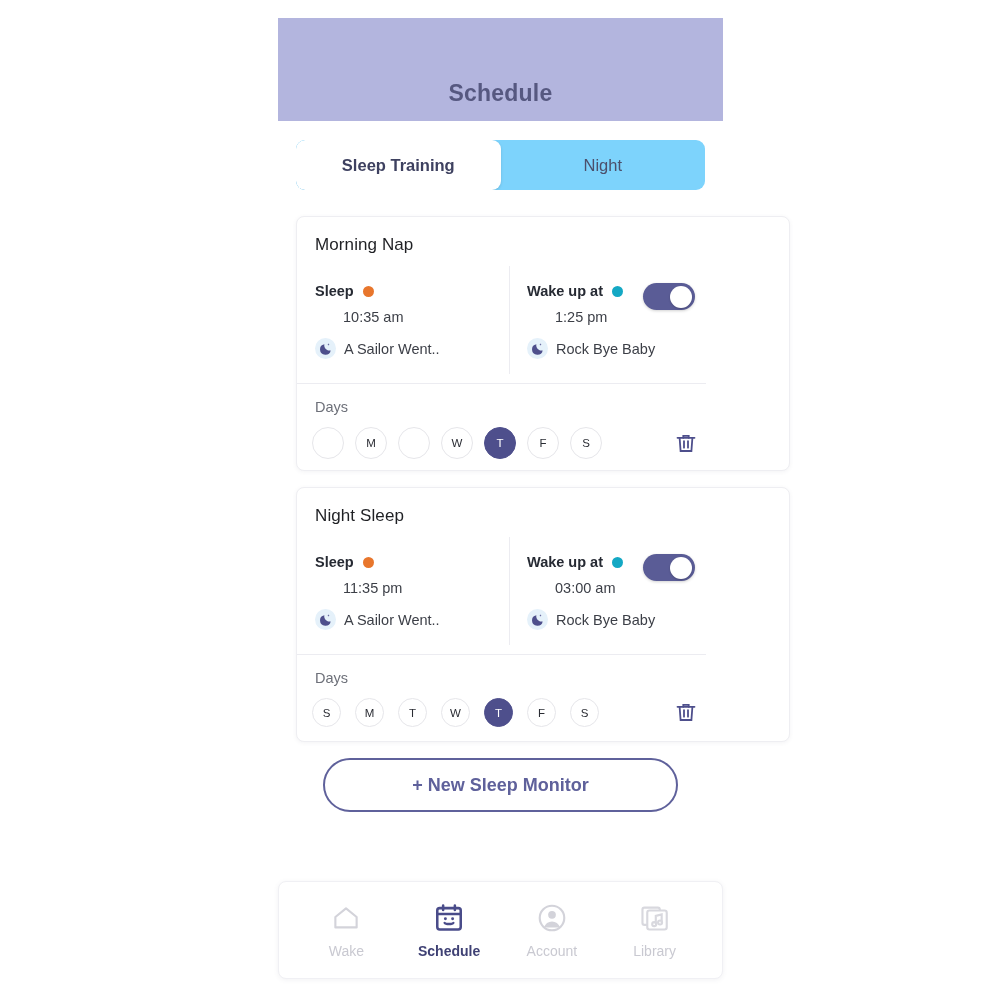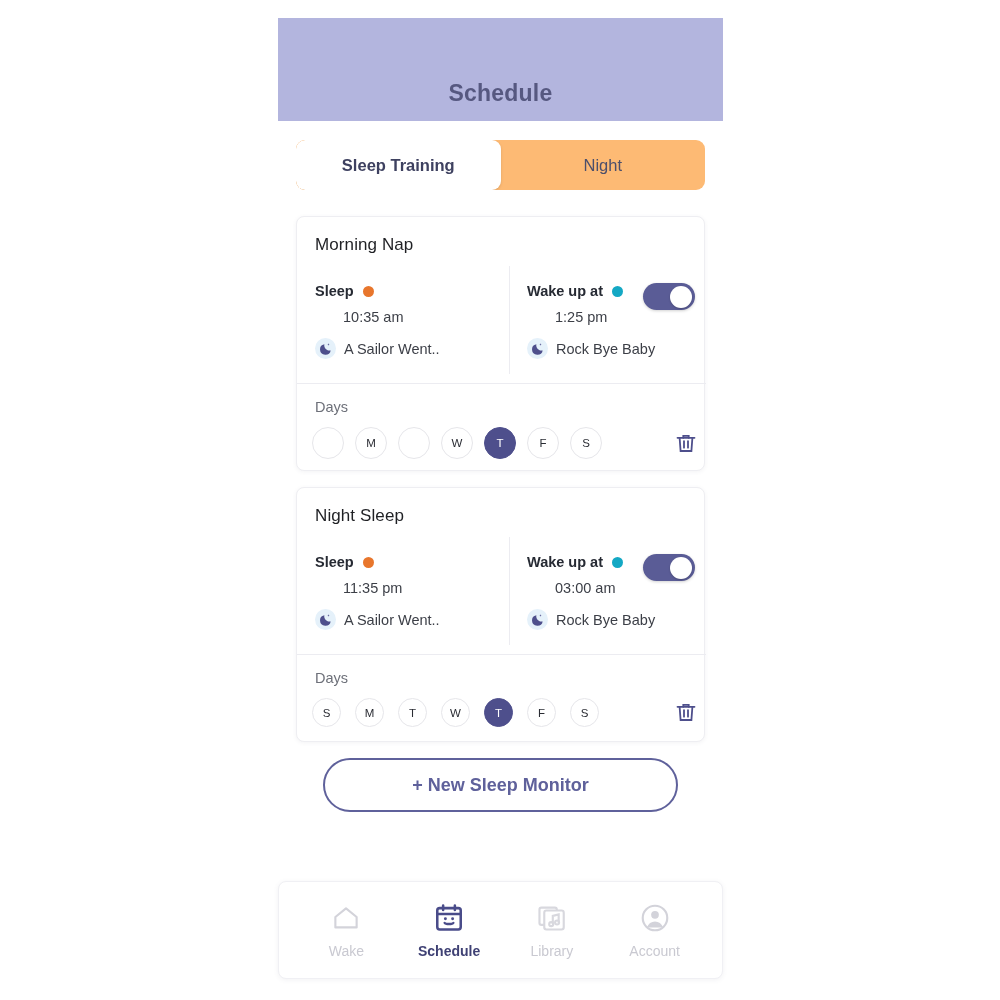--- a/index.html
+++ b/index.html
@@ -40,21 +40,21 @@
     letter-spacing: .2px;
   }
 
   
   .tabs {
     position: absolute;
     left: 18px;
     top: 140px;
     width: 409px;
     height: 50px;
-    background: #fdba74;
+    background: #7dd3fc;
     border-radius: 9px;
     display: flex;
     align-items: center;
     padding: 0;
     overflow: hidden;
   }
   .tab {
     flex: 1 1 50%;
     height: 50px;
     display: flex;
@@ -70,21 +70,21 @@
     border-radius: 9px;
     box-shadow: 0 1px 3px rgba(0,0,0,.13);
     color: #3e4160;
   }
   .tab.inactive { font-weight: normal; color: #4c4f6b; }
 
   
   .card {
     position: absolute;
     left: 18px;
-    width: 409px;
+    width: 494px;
     background: #ffffff;
     border: 1px solid #eeeef2;
     border-radius: 8px;
     box-shadow: 0 1px 4px rgba(90,90,120,.07);
   }
   #card-0 { top: 216px; height: 255px; }
   #card-1 { top: 487px; height: 255px; }
 
   .card-title {
     position: absolute;
@@ -446,36 +446,36 @@
           <circle cx="14.7" cy="12.6" r="1.1" fill="#4a4c8a" stroke="none"></circle>
           <path d="M8.6 15.6c.9 1.5 5.9 1.5 6.8 0" fill="#4a4c8a" stroke="#4a4c8a" stroke-width="1.6"></path>
         </svg>
       </span>
       <span class="nav-label">Schedule</span>
     </div>
 
 
     <div class="nav-item">
       <span class="nav-icon">
+        <svg width="32" height="32" viewBox="0 0 24 24" fill="none" stroke="#d3d3da" stroke-width="1.6">
+          <circle cx="12" cy="12" r="9.2"></circle>
+          <circle cx="12" cy="9.6" r="2.9" fill="#d3d3da" stroke="none"></circle>
+          <path d="M5.9 19.2c1.1-3 3.3-4.6 6.1-4.6s5 1.6 6.1 4.6" fill="#d3d3da" stroke="none"></path>
+        </svg>
+      </span>
+      <span class="nav-label">Account</span>
+    </div>
+
+    <div class="nav-item">
+      <span class="nav-icon">
         <svg width="32" height="32" viewBox="0 0 24 24" fill="none" stroke="#d8d8de" stroke-width="1.6" stroke-linecap="round">
           <rect x="2.6" y="4.2" width="13" height="13" rx="1.4"></rect>
           <rect x="6.2" y="6.4" width="14.6" height="14.2" rx="1.6" fill="#ffffff"></rect>
           <path d="M12.6 16.4V10.4l4.4-1.1v5.8"></path>
           <circle cx="11.4" cy="16.6" r="1.5"></circle>
           <circle cx="15.8" cy="15.4" r="1.5"></circle>
         </svg>
       </span>
       <span class="nav-label">Library</span>
     </div>
 
-    <div class="nav-item">
-      <span class="nav-icon">
-        <svg width="32" height="32" viewBox="0 0 24 24" fill="none" stroke="#d3d3da" stroke-width="1.6">
-          <circle cx="12" cy="12" r="9.2"></circle>
-          <circle cx="12" cy="9.6" r="2.9" fill="#d3d3da" stroke="none"></circle>
-          <path d="M5.9 19.2c1.1-3 3.3-4.6 6.1-4.6s5 1.6 6.1 4.6" fill="#d3d3da" stroke="none"></path>
-        </svg>
-      </span>
-      <span class="nav-label">Account</span>
-    </div>
-
   </div>
 </div>
 
 </body></html>

